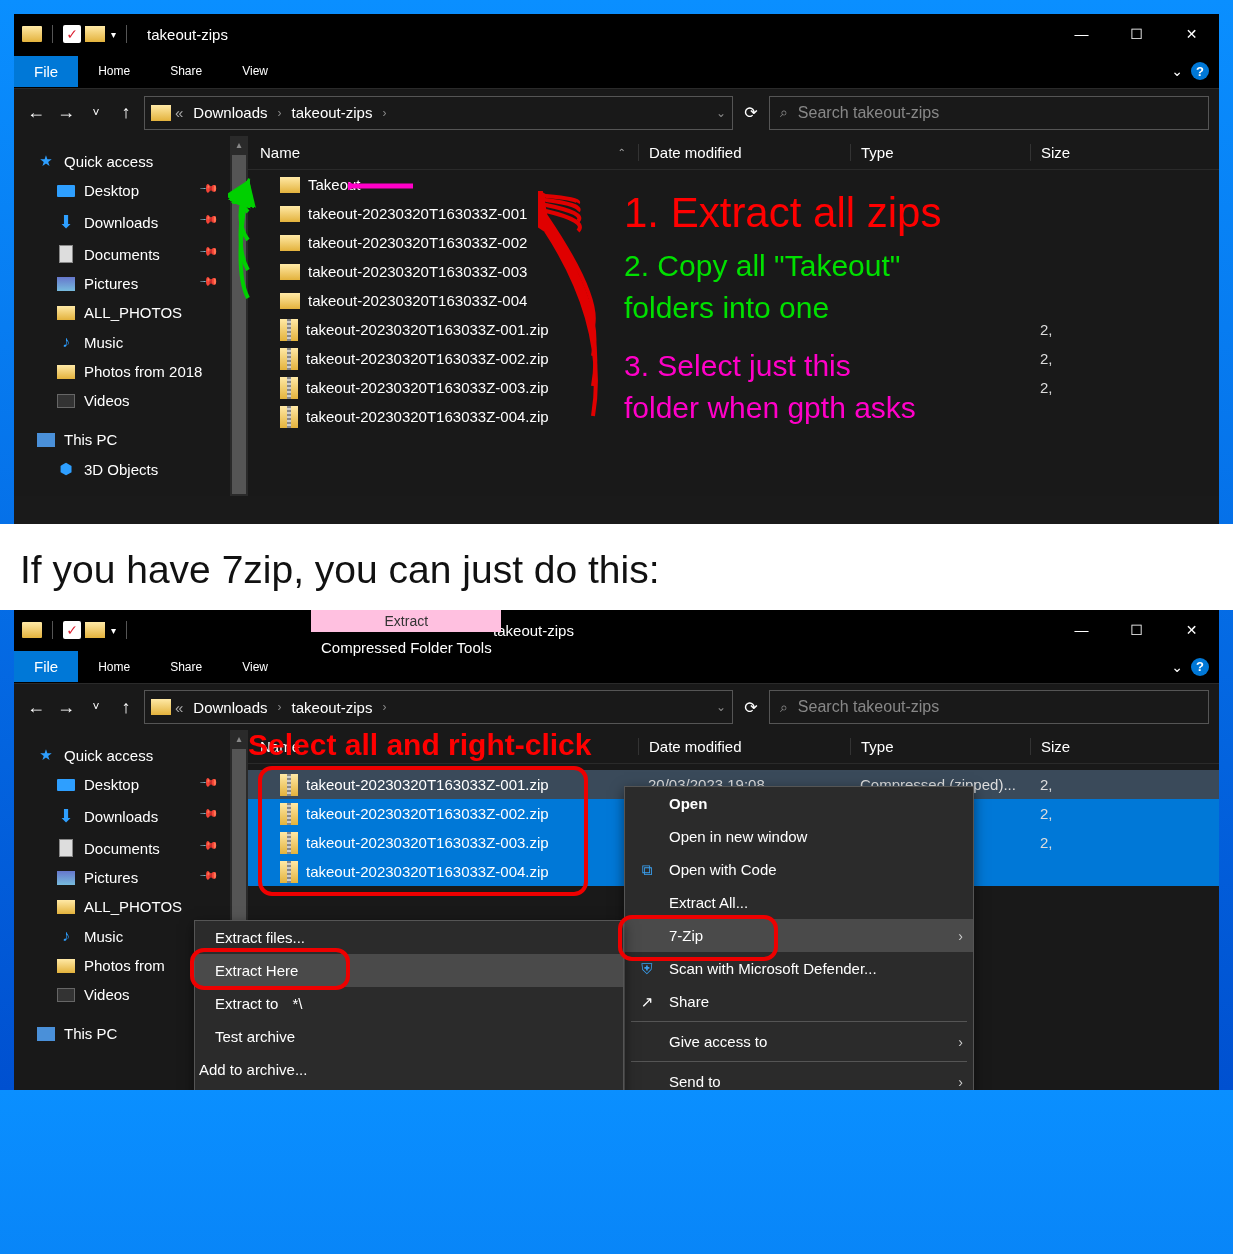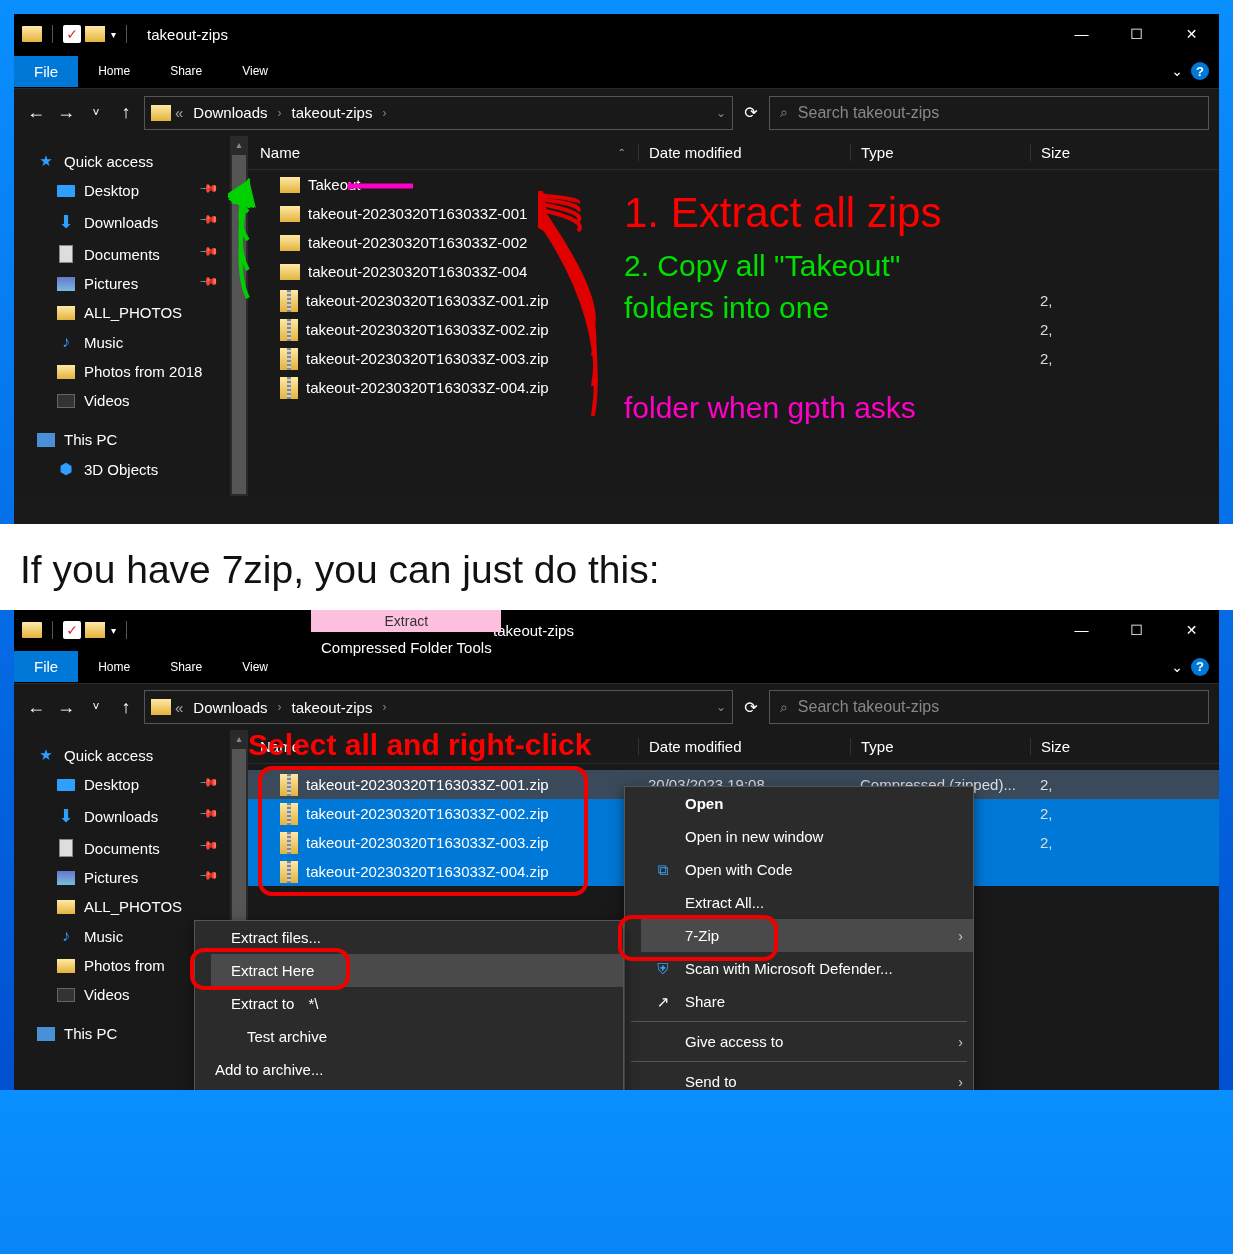--- a/index.html
+++ b/index.html
@@ -110,21 +110,21 @@
   
   .anno { position:absolute;pointer-events:none;font-weight:500;}
   .anno-text { font-size:30px;line-height:1.3;}
   
   
   .paper-section { background:#fff;padding:24px 20px 18px 20px;}
   .paper-text { color:#111;font-size:39px;margin-top:28px;}
   
   
   .ctx-menu { position:absolute;background:#2b2b2b;border:1px solid #555;box-shadow:0 4px 12px rgba(0,0,0,0.5);z-index:100;}
-  .ctx-item { color:#fff;padding:8px 40px 8px 44px;font-size:15px;display:flex;align-items:center;gap:10px;position:relative;margin-left:16px;}
+  .ctx-item { color:#fff;padding:8px 40px 8px 44px;font-size:15px;display:flex;align-items:center;gap:10px;position:relative;}
   .ctx-item.hover { background:#4a4a4a;}
   .ctx-item .ci-ico { position:absolute;left:12px;width:20px;text-align:center;}
   .ctx-item .ci-arrow { position:absolute;right:10px;color:#ccc;font-size:14px;}
   .ctx-sep { height:1px;background:#555;margin:3px 6px;}
   
   
   .red-box { position:absolute;border:4px solid #e00;border-radius:14px;z-index:60;}
   
   
   svg.arrow-svg { position:absolute;pointer-events:none;z-index:50;}
@@ -280,20 +280,29 @@
               <span>takeout-20230320T163033Z-001</span>
             </div>
             <div class="fr-date"></div>
             <div class="fr-type"></div>
             <div class="fr-size"></div>
           </div>
           <div class="file-row">
             <div class="fr-name">
               <span class="folder-ico"></span>
               <span>takeout-20230320T163033Z-002</span>
+            </div>
+            <div class="fr-date"></div>
+            <div class="fr-type"></div>
+            <div class="fr-size"></div>
+          </div>
+          <div class="file-row">
+            <div class="fr-name">
+              <span class="folder-ico"></span>
+              <span>takeout-20230320T163033Z-003</span>
             </div>
             <div class="fr-date"></div>
             <div class="fr-type"></div>
             <div class="fr-size"></div>
           </div>
           <div class="file-row">
             <div class="fr-name">
               <span class="folder-ico"></span>
               <span>takeout-20230320T163033Z-004</span>
             </div>
@@ -370,20 +379,21 @@
         <path d="M55,135 Q62,105 8,25" stroke="#e00000" stroke-width="4" fill="none" marker-end="url(#ah-r)"></path>
         <path d="M40,40 Q50,30 8,20" stroke="#e00000" stroke-width="4" fill="none" marker-end="url(#ah-r)"></path>
         <path d="M40,30 Q48,22 8,14" stroke="#e00000" stroke-width="4" fill="none" marker-end="url(#ah-r)"></path>
         <path d="M40,20 Q45,14 8,9" stroke="#e00000" stroke-width="4" fill="none" marker-end="url(#ah-r)"></path>
         <path d="M40,12 Q42,8 8,5" stroke="#e00000" stroke-width="4" fill="none" marker-end="url(#ah-r)"></path>
       </svg>
 
       <div class="anno anno-text" style="left:376px;top:50px;color:#ff0000;font-size:42px;">1. Extract all zips</div>
       <div class="anno anno-text" style="left:376px;top:110px;color:#00e000;">2. Copy all "Takeout"</div>
       <div class="anno anno-text" style="left:376px;top:152px;color:#00e000;">folders into one</div>
+      <div class="anno anno-text" style="left:376px;top:210px;color:#ff00c8;">3. Select just this</div>
       <div class="anno anno-text" style="left:376px;top:252px;color:#ff00c8;">folder when gpth asks</div>
     </div>
   </div>
 </div>
 
 <div class="paper-section">
   <span class="paper-text">If you have 7zip, you can just do this:</span>
 </div>
 
 <div class="explorer-window" style="height:480px;overflow:hidden;margin-top:0;">
@@ -603,21 +613,21 @@
     <div class="red-box" style="left:604px;top:185px;width:160px;height:46px;z-index:110;"></div>
 
     <div class="ctx-menu" style="left:180px;top:190px;width:430px;">
       <div class="ctx-item" style="padding-left:20px;">
           <span>Extract files...</span>
         </div>
       <div class="ctx-item hover" style="padding-left:20px;">
           <span>Extract Here</span>
         </div>
       <div class="ctx-item" style="padding-left:20px;align-items:flex-end;"><span>Extract to</span> &nbsp;*\</div>
-      <div class="ctx-item" style="padding-left:36px;">
+      <div class="ctx-item" style="padding-left:20px;">
           <span>Test archive</span>
         </div>
       <div class="ctx-item" style="padding-left:4px;">
           <span>Add to archive...</span>
         </div>
       <div class="ctx-item" style="padding-left:20px;"></div>
     </div>
 
     <div class="red-box" style="left:176px;top:218px;width:160px;height:42px;z-index:110;"></div>
   </div>

